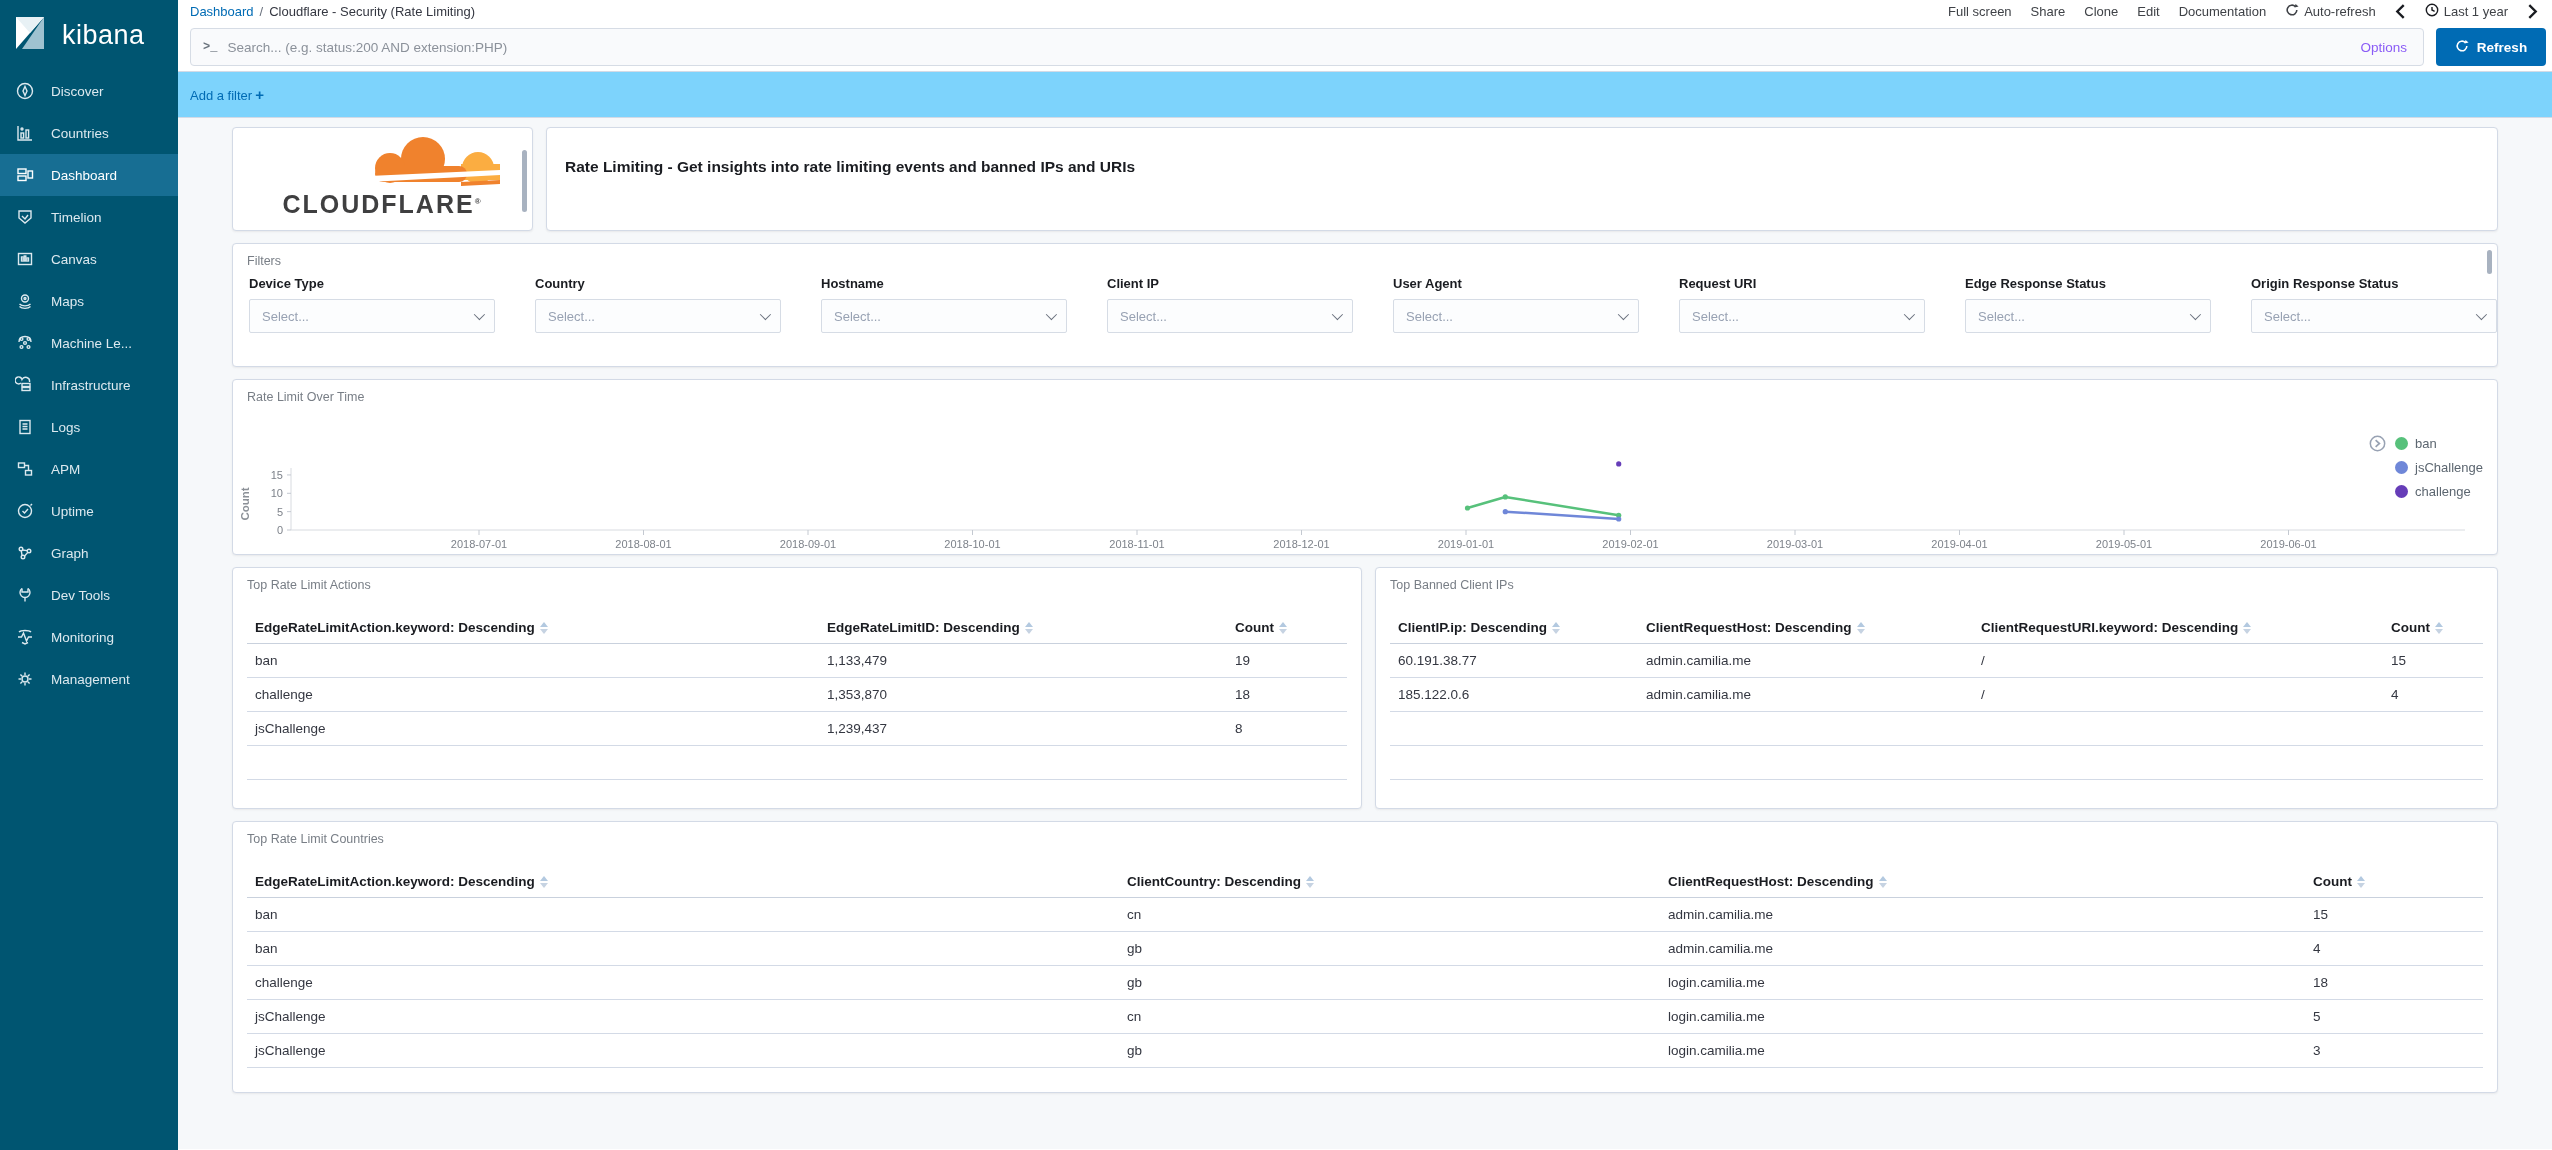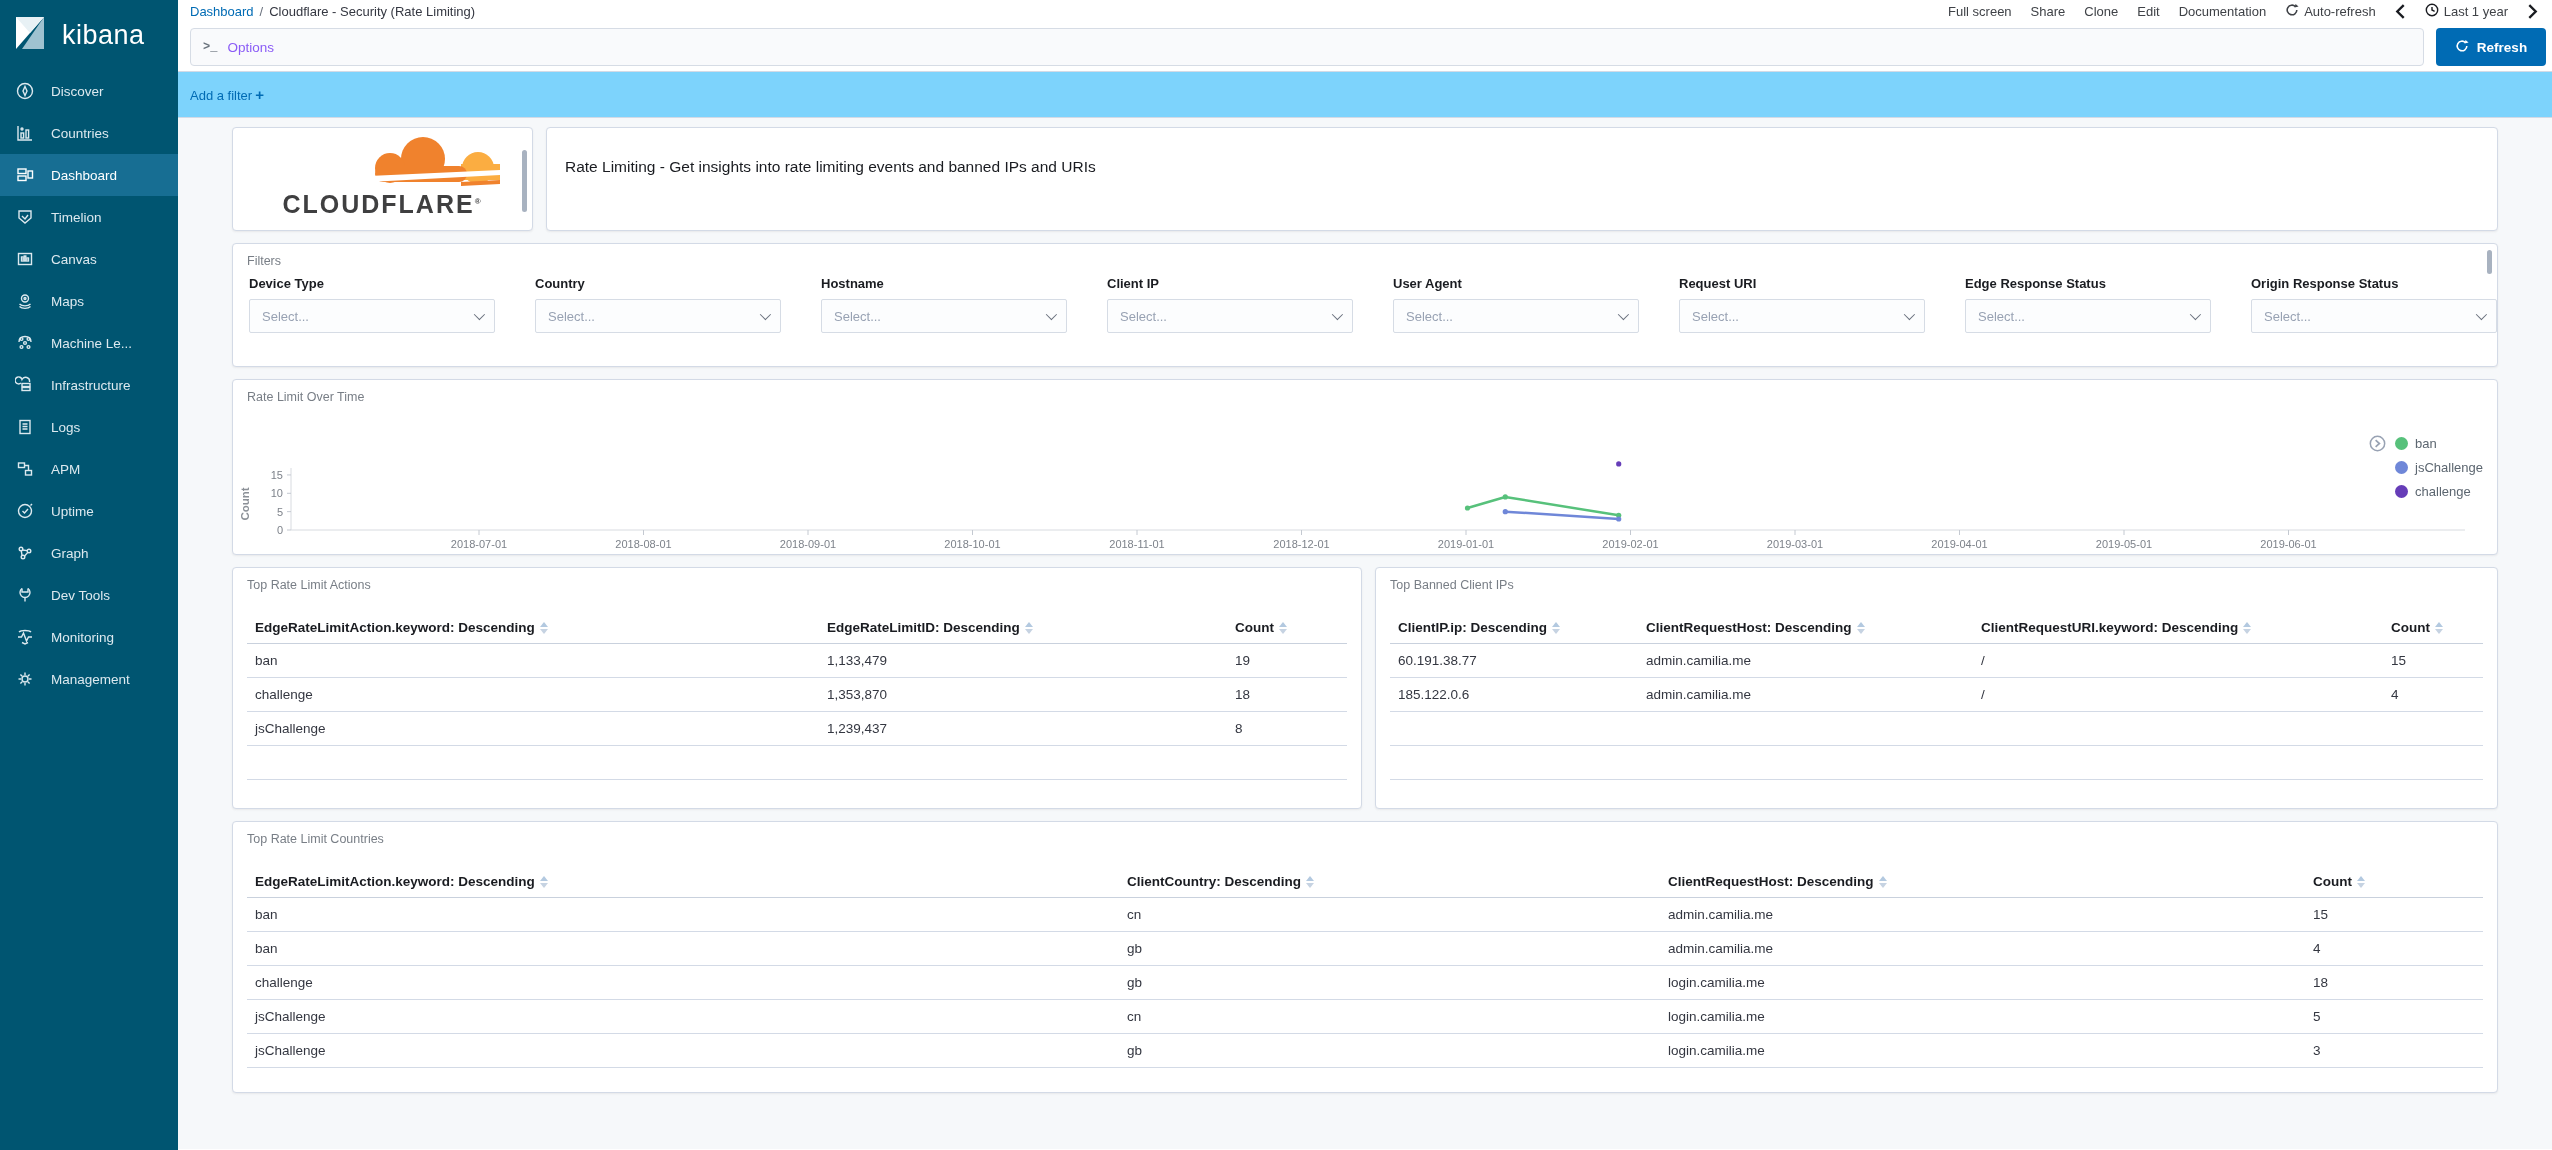--- a/index.html
+++ b/index.html
@@ -38,21 +38,21 @@
   .add-filter b { font-size:15px; margin-left:3px; }
 
   
   .dashboard { position:relative; height:1031px; background:#f6f8fa; padding:9px 54px 0 54px; overflow:hidden; }
   .panel { position:relative; background:#fff; border:1px solid #d3dae6; border-radius:4px; box-shadow:0 1px 2px rgba(153,153,153,.15); }
   .row { display:flex; gap:13px; margin-bottom:12px; }
   .panel-title { font-size:12.5px; color:#787e86; padding:10px 0 0 14px; }
 
   .p-brand { width:301px; height:104px; overflow:hidden; }
   .p-heading { flex:1; height:104px; }
-  .p-heading h2 { font-size:15.5px; font-weight:normal; color:#1a1c21; padding:30px 0 0 18px; }
+  .p-heading h2 { font-size:15.5px; font-weight:bold; color:#1a1c21; padding:30px 0 0 18px; }
   .brand-inner { text-align:center; padding-top:6px; }
   .brand-word { font-size:25px; font-weight:bold; letter-spacing:2px; color:#3f3f40; margin-top:-6px; }
   .brand-word sup { font-size:8px; }
   .vscroll { position:absolute; width:5px; border-radius:3px; background:#a8b2c0; }
 
   .p-filters { width:100%; height:124px; }
   .filters-row { display:flex; gap:40px; padding:8px 0 0 16px; }
   .filter-col { width:258px; }
   .filter-col .flabel { font-size:13px; font-weight:bold; color:#1a1c21; margin-bottom:8px; }
   .fselect { height:34px; background:#fcfdfe; border:1px solid #d6dce5; border-radius:2px; display:flex; align-items:center; justify-content:space-between; padding:0 12px; cursor:pointer; }
@@ -293,20 +293,21 @@
         <svg width="11" height="15" viewBox="0 0 10 14">
             <path d="M2 1 L8 7 L2 13" fill="none" stroke="#1a1c21" stroke-width="2.2"></path>
           </svg>
       </span>
     </nav>
   </header>
 
   <div class="querybar">
     <div class="query-input">
       <span class="query-prompt">&gt;_</span>
+      <input type="text" placeholder="Search... (e.g. status:200 AND extension:PHP)" style="">
       <a class="options-link">Options</a>
     </div>
     <button class="refresh-btn">
       <span>
         <svg width="14" height="14" viewBox="0 0 16 16">
             <path d="M13.5 8a5.5 5.5 0 1 1-1.6-3.9" fill="none" stroke="#ffffff" stroke-width="1.8"></path>
             <polygon points="12,1 15.5,4 11,5.2" fill="#ffffff"></polygon>
           </svg>
       </span>
       <span>Refresh</span>

